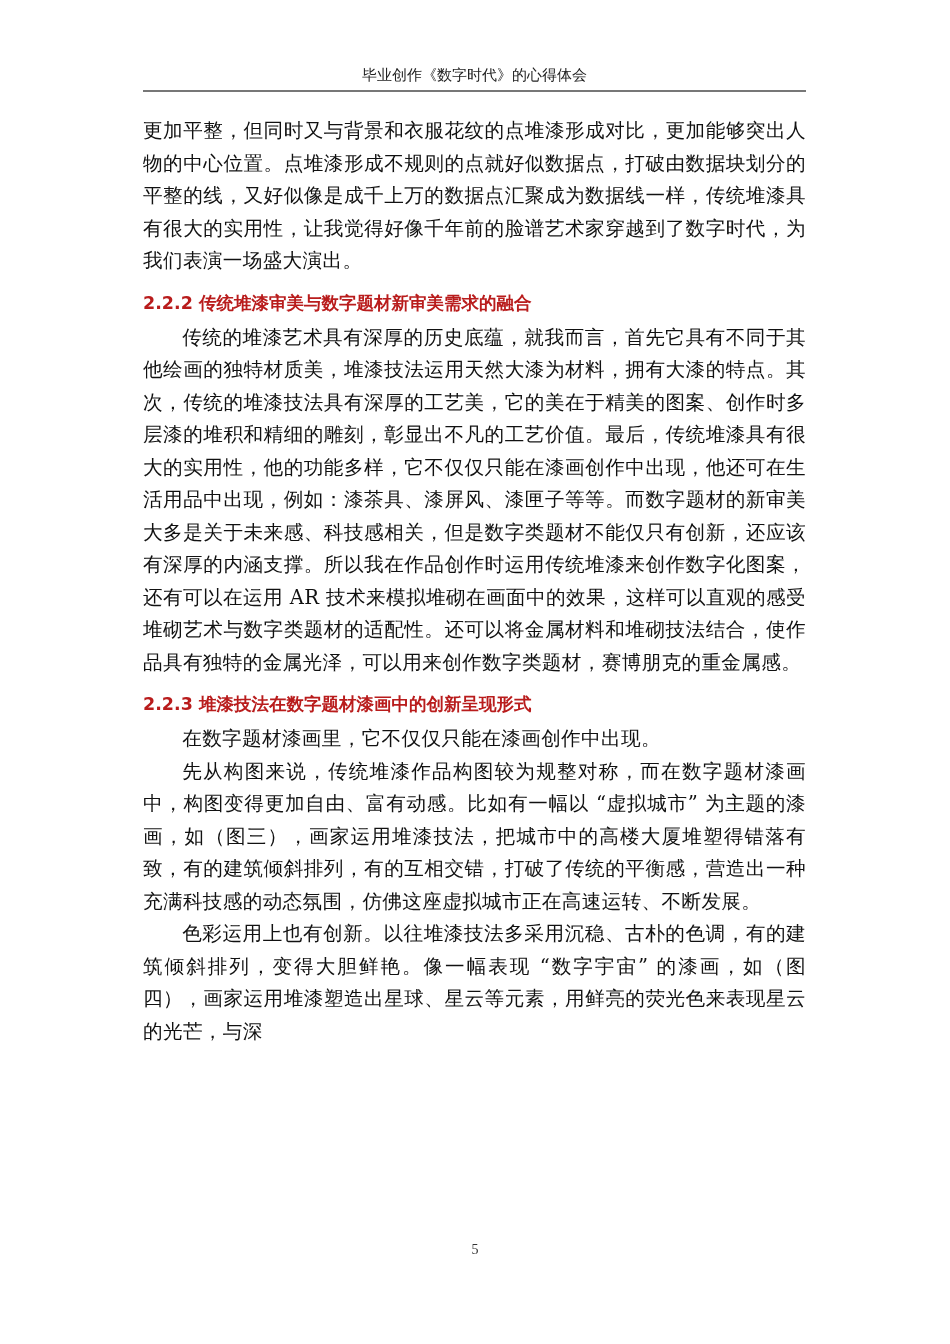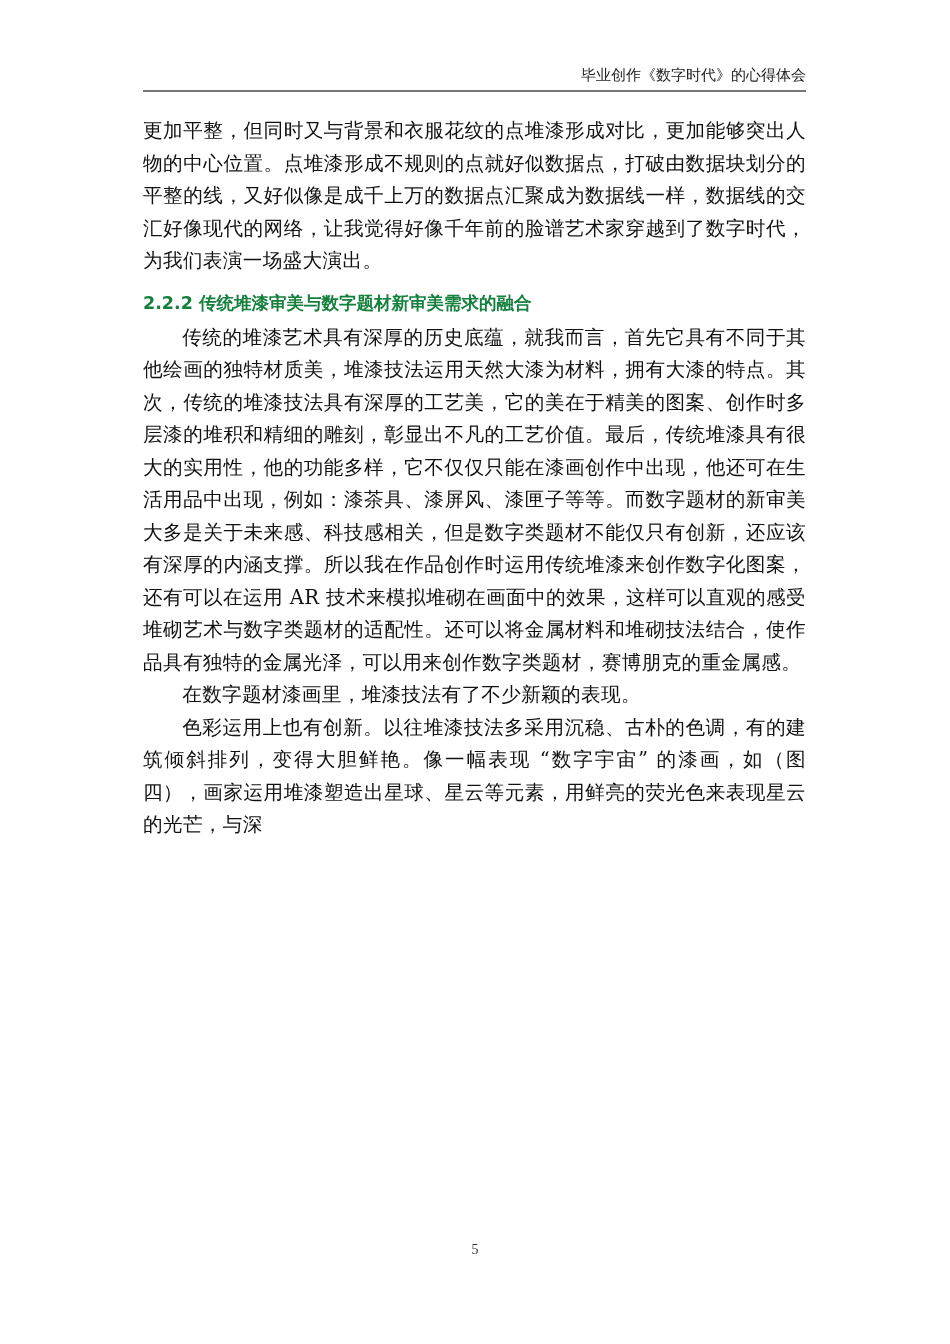--- a/index.html
+++ b/index.html
@@ -15,21 +15,21 @@
       font-family: "DejaVu Serif", "Liberation Serif", serif;
       color: #111111;
     }
     .page-header {
       position: absolute;
       left: 143px;
       top: 62px;
       width: 663px;
       height: 28px;
       border-bottom: 2px solid #777777;
-      text-align: right;
+      text-align: center;
       font-family: "DejaVu Sans", "Liberation Sans", sans-serif;
       font-size: 15px;
       line-height: 26px;
       color: #222222;
     }
     .content {
       position: absolute;
       left: 143px;
       top: 115px;
       width: 663px;
@@ -43,41 +43,43 @@
       letter-spacing: 0.35px;
     }
     .para.indent {
       text-indent: 2em;
     }
     .heading {
       margin: 10px 0 4px 0;
       font-family: "DejaVu Sans", "Liberation Sans", sans-serif;
       font-size: 17.5px;
       line-height: 30px;
-      color: #15803d;
+      color: #b91c1c;
     }
     .page-number {
       position: absolute;
       left: 0;
       width: 950px;
       top: 1242px;
       text-align: center;
       font-family: "Liberation Serif", "DejaVu Serif", serif;
       font-size: 14px;
       color: #333333;
     }
   </style>
 </head>
 <body>
 
 <div class="page-header">
   <span>毕业创作《数字时代》的心得体会</span>
 </div>
 
 <div class="content">
-  <p class="para">更加平整，但同时又与背景和衣服花纹的点堆漆形成对比，更加能够突出人物的中心位置。点堆漆形成不规则的点就好似数据点，打破由数据块划分的平整的线，又好似像是成千上万的数据点汇聚成为数据线一样，数据线的交汇好像现代的网络，让我觉得好像千年前的脸谱艺术家穿越到了数字时代，为我们表演一场盛大演出。</p>
+  <p class="para">更加平整，但同时又与背景和衣服花纹的点堆漆形成对比，更加能够突出人物的中心位置。点堆漆形成不规则的点就好似数据点，打破由数据块划分的平整的线，又好似像是成千上万的数据点汇聚成为数据线一样，传统堆漆具有很大的实用性，让我觉得好像千年前的脸谱艺术家穿越到了数字时代，为我们表演一场盛大演出。</p>
   <h3 class="heading">2.2.2 传统堆漆审美与数字题材新审美需求的融合</h3>
   <p class="para indent">传统的堆漆艺术具有深厚的历史底蕴，就我而言，首先它具有不同于其他绘画的独特材质美，堆漆技法运用天然大漆为材料，拥有大漆的特点。其次，传统的堆漆技法具有深厚的工艺美，它的美在于精美的图案、创作时多层漆的堆积和精细的雕刻，彰显出不凡的工艺价值。最后，传统堆漆具有很大的实用性，他的功能多样，它不仅仅只能在漆画创作中出现，他还可在生活用品中出现，例如：漆茶具、漆屏风、漆匣子等等。而数字题材的新审美大多是关于未来感、科技感相关，但是数字类题材不能仅只有创新，还应该有深厚的内涵支撑。所以我在作品创作时运用传统堆漆来创作数字化图案，还有可以在运用 AR 技术来模拟堆砌在画面中的效果，这样可以直观的感受堆砌艺术与数字类题材的适配性。还可以将金属材料和堆砌技法结合，使作品具有独特的金属光泽，可以用来创作数字类题材，赛博朋克的重金属感。</p>
-  <p class="para indent">在数字题材漆画里，堆漆技法有了不少新颖的表现。</p>
+  <h3 class="heading">2.2.3 堆漆技法在数字题材漆画中的创新呈现形式</h3>
+  <p class="para indent">在数字题材漆画里，它不仅仅只能在漆画创作中出现。</p>
+  <p class="para indent">先从构图来说，传统堆漆作品构图较为规整对称，而在数字题材漆画中，构图变得更加自由、富有动感。比如有一幅以 “虚拟城市” 为主题的漆画，如（图三），画家运用堆漆技法，把城市中的高楼大厦堆塑得错落有致，有的建筑倾斜排列，有的互相交错，打破了传统的平衡感，营造出一种充满科技感的动态氛围，仿佛这座虚拟城市正在高速运转、不断发展。</p>
   <p class="para indent">色彩运用上也有创新。以往堆漆技法多采用沉稳、古朴的色调，有的建筑倾斜排列，变得大胆鲜艳。像一幅表现 “数字宇宙” 的漆画，如（图四），画家运用堆漆塑造出星球、星云等元素，用鲜亮的荧光色来表现星云的光芒，与深</p>
 </div>
 
 <div class="page-number">5</div>
 
 </body></html>

